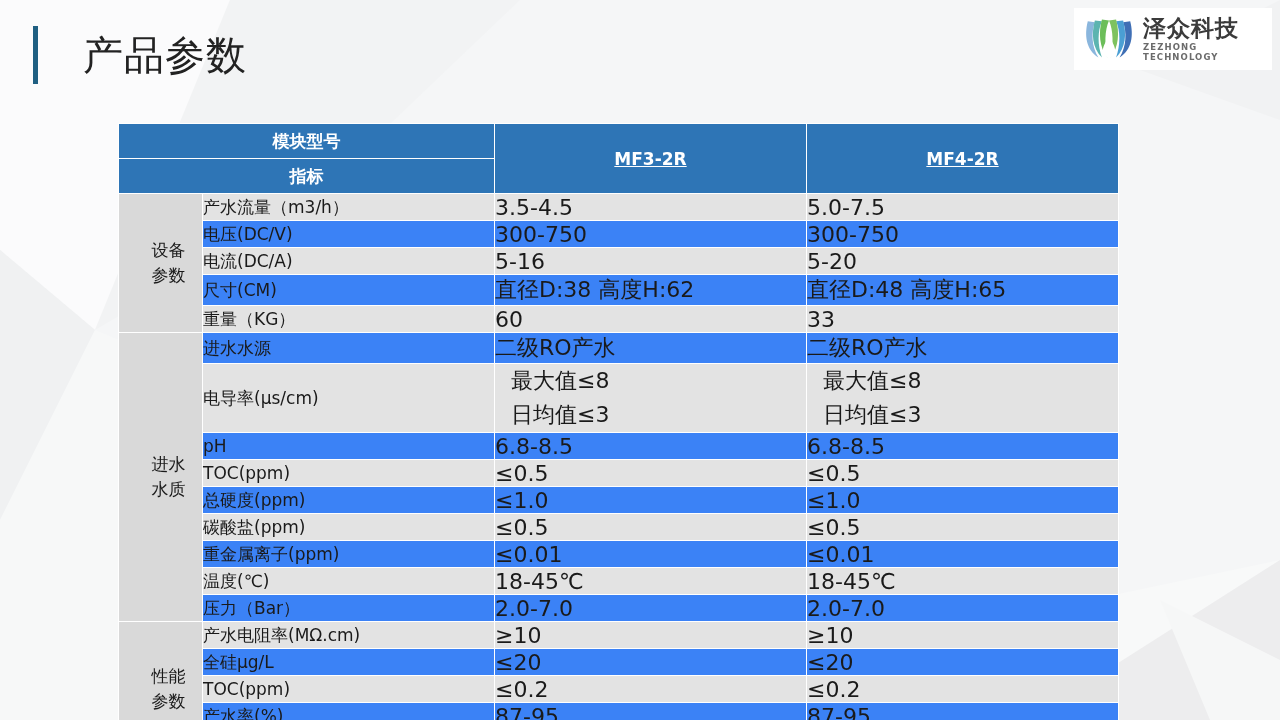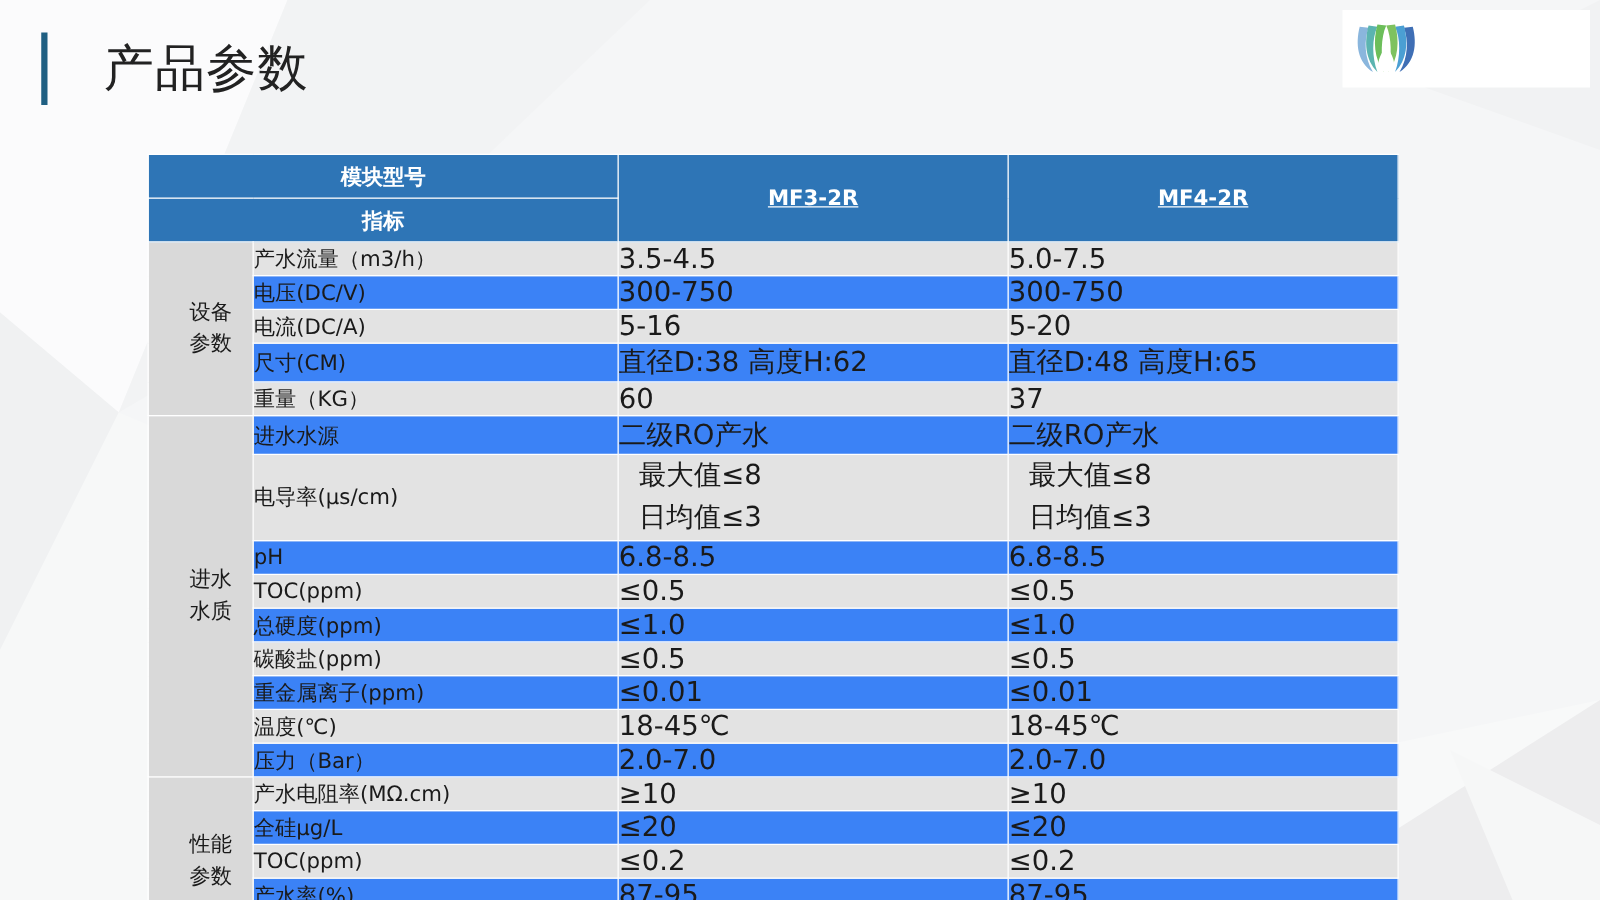--- a/index.html
+++ b/index.html
@@ -178,20 +178,24 @@
   <div class="logo-box">
     <svg class="logo-mark" viewBox="0 0 60 52" xmlns="http://www.w3.org/2000/svg">
       <path d="M6 6 C2 22 4 38 18 47 C10 34 10 18 14 7 Z" fill="#8ab6dd"></path>
       <path d="M14 5 C10 20 11 36 22 47 C17 33 17 17 22 6 Z" fill="#5bb4b0"></path>
       <path d="M22 4 C18 19 19 35 28 47 C25 33 25 16 30 5 Z" fill="#6cbe5a"></path>
       <path d="M54 6 C58 22 56 38 42 47 C50 34 50 18 46 7 Z" fill="#3f6fb5"></path>
       <path d="M46 5 C50 20 49 36 38 47 C43 33 43 17 38 6 Z" fill="#4b9fd3"></path>
       <path d="M38 4 C42 19 41 35 32 47 C35 33 35 16 30 5 Z" fill="#7ec25f"></path>
       <path d="M30 22 C26 30 23 35 23 39 C23 44 26 47 30 47 C34 47 37 44 37 39 C37 35 34 30 30 22 Z" fill="#ffffff"></path>
     </svg>
+    <div class="logo-words">
+      <div class="logo-cn">泽众科技</div>
+      <div class="logo-en">ZEZHONG TECHNOLOGY</div>
+    </div>
   </div>
 
   <div class="table-wrap">
     <table class="spec">
       <colgroup>
         <col class="c-group">
           <col class="c-item">
           <col class="c-val">
           <col class="c-val">
       </colgroup>
@@ -227,21 +231,21 @@
           <td class="val">5-20</td>
         </tr>
         <tr class="even">
           <td class="item">尺寸(CM)</td>
           <td class="val">直径D:38  高度H:62</td>
           <td class="val">直径D:48  高度H:65</td>
         </tr>
         <tr class="odd">
           <td class="item">重量（KG）</td>
           <td class="val">60</td>
-          <td class="val">37</td>
+          <td class="val">33</td>
         </tr>
 
         <tr class="even">
           <td class="group" rowspan="9">
             <span class="line">进水</span>
             <span class="line">水质</span>
           </td>
           <td class="item">进水水源</td>
           <td class="val">二级RO产水</td>
           <td class="val">二级RO产水</td>

